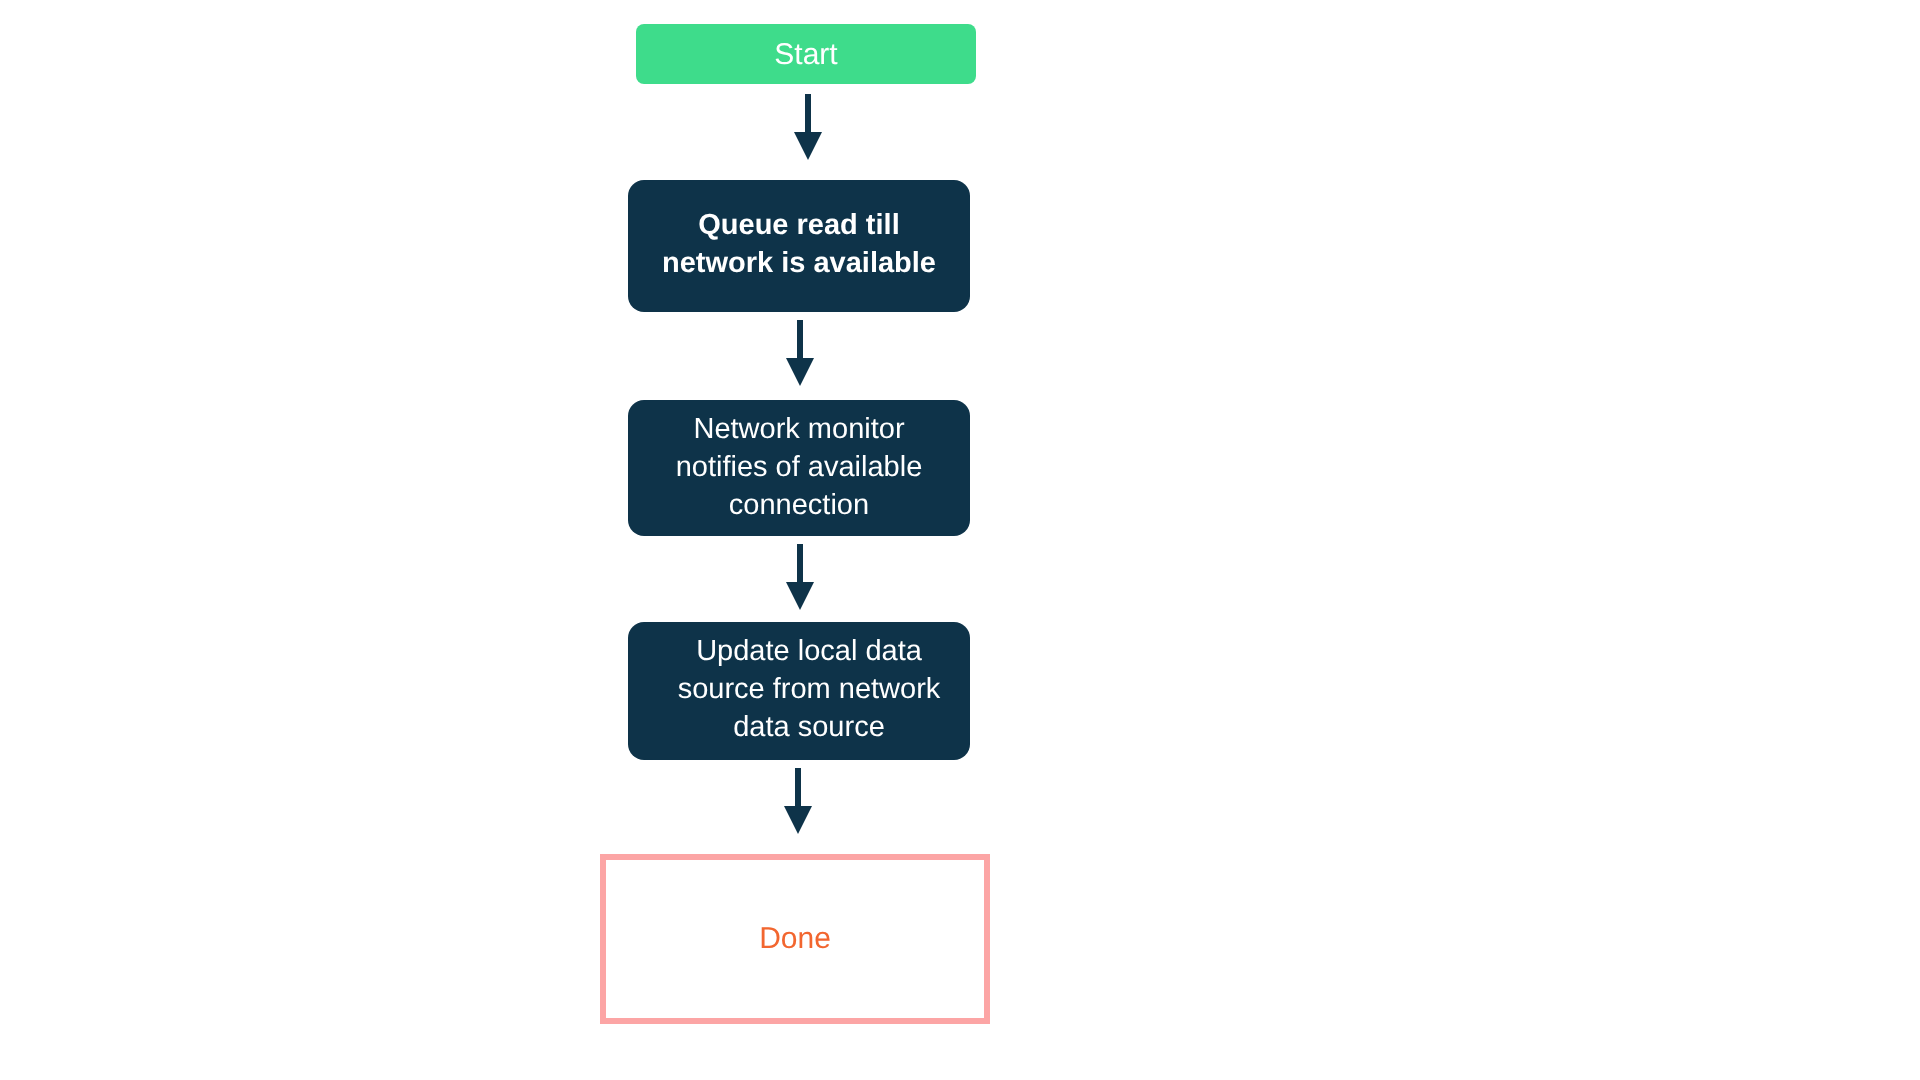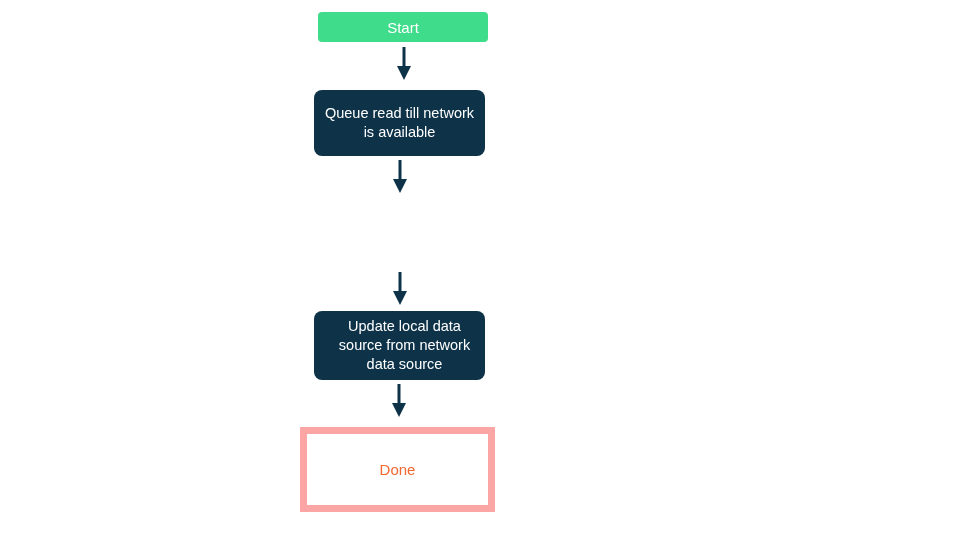--- a/index.html
+++ b/index.html
@@ -39,28 +39,28 @@
   .node-process {
     left: 314px;
     width: 171px;
     background: #0E3349;
     color: #ffffff;
     border-radius: 8px;
     font-size: 14.5px;
     line-height: 19px;
     padding: 0 10px;
   }
-  .node-queue   { top: 90px;  height: 66px; }
+  .node-queue   { top: 90px;  height: 66px; font-weight: bold; }
   .node-monitor { top: 200px; height: 68px; }
   .node-update  { top: 311px; height: 69px; padding-left: 20px; }
   .node-end {
     left: 300px; top: 427px;
     width: 195px; height: 85px;
     background: #ffffff;
-    border: 7px solid #fca5a5;
+    border: 3px solid #fca5a5;
     color: #F2662F;
     font-size: 15px;
   }
   .arrow {
     position: absolute;
     width: 16px;
     height: 33px;
   }
   .arrow-1 { left: 396px; top: 47px; }
   .arrow-2 { left: 392px; top: 160px; }
@@ -79,20 +79,21 @@
     <polygon points="1,19 15,19 8,33" fill="#0E3349"></polygon>
   </svg>
 
   <div class="node node-process node-queue">Queue read till network is available</div>
 
   <svg class="arrow arrow-2" viewBox="0 0 16 33" aria-hidden="true">
     <rect x="6.5" y="0" width="3" height="20" fill="#0E3349"></rect>
     <polygon points="1,19 15,19 8,33" fill="#0E3349"></polygon>
   </svg>
 
+  <div class="node node-process node-monitor">Network monitor notifies of available connection</div>
 
   <svg class="arrow arrow-3" viewBox="0 0 16 33" aria-hidden="true">
     <rect x="6.5" y="0" width="3" height="20" fill="#0E3349"></rect>
     <polygon points="1,19 15,19 8,33" fill="#0E3349"></polygon>
   </svg>
 
   <div class="node node-process node-update">Update local data source from network data source</div>
 
   <svg class="arrow arrow-4" viewBox="0 0 16 33" aria-hidden="true">
     <rect x="6.5" y="0" width="3" height="20" fill="#0E3349"></rect>

